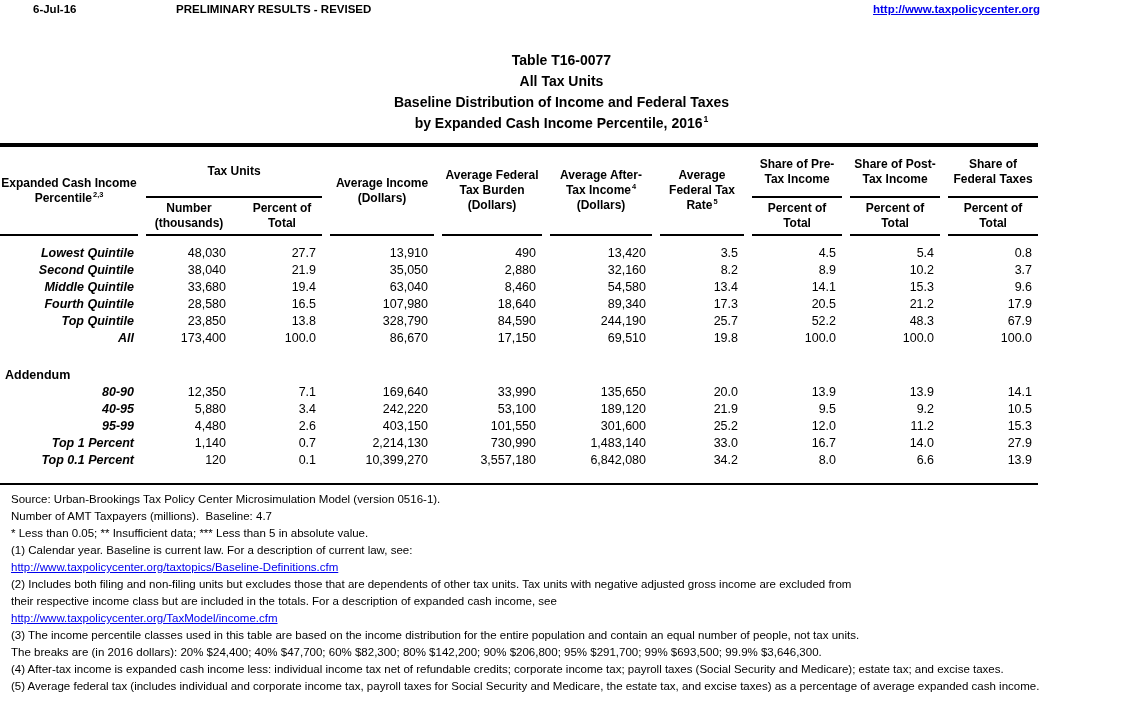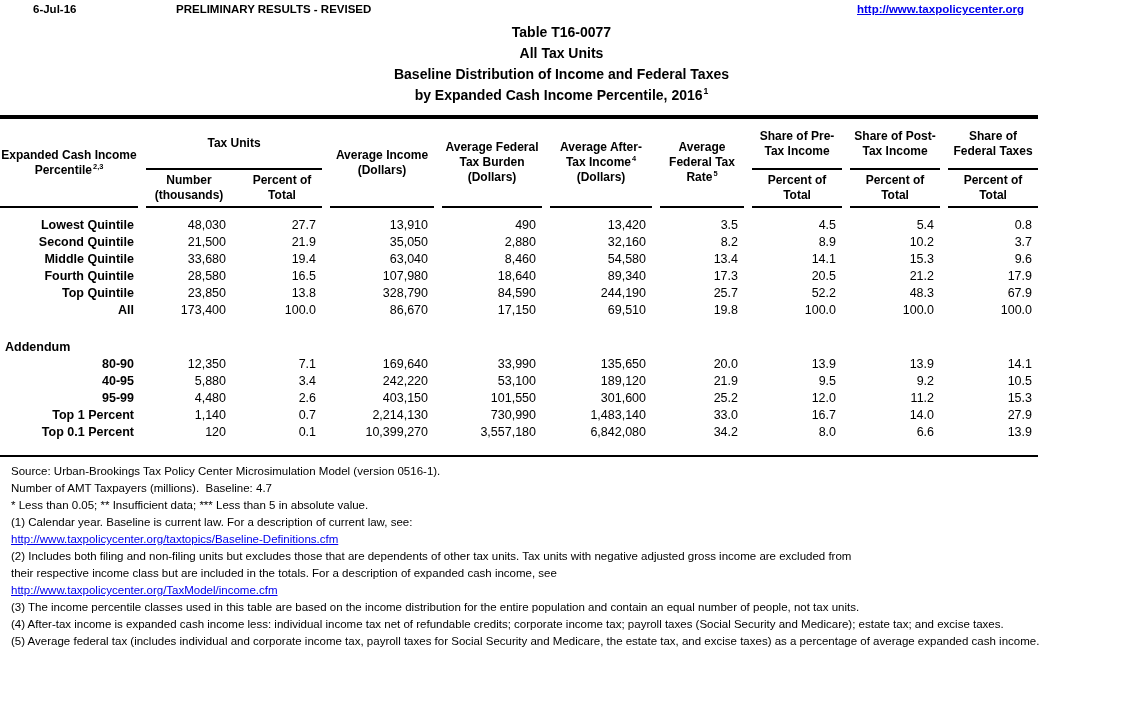--- a/index.html
+++ b/index.html
@@ -7,39 +7,39 @@
   body {
     width:1123px; height:718px; overflow:hidden;
     color:#000; font-family:"Liberation Sans", sans-serif;
   }
   a { color:#0000EE; text-decoration:underline; cursor:pointer; }
 
   
   .topbar { position:relative; height:15px; margin-top:3px; font-size:11.5px; font-weight:bold;margin-left:28px; }
   .topbar .date { position:absolute; left:5px; top:0; }
   .topbar .status { position:absolute; left:148px; top:0; }
-  .topbar .site { position:absolute; right:99px; top:0; font-weight:bold; }
+  .topbar .site { position:absolute; right:83px; top:0; font-weight:bold; }
 
   
-  .titles { margin-top:4px; text-align:center; font-weight:bold; font-size:14px; }
+  .titles { margin-top:32px; text-align:center; font-weight:bold; font-size:14px; }
   .titles div { line-height:21px; }
   sup { font-size:0.62em; vertical-align:super; line-height:0; margin-left:1px; }
 
   
   .tablewrap { margin-top:9px; width:1038px; }
   .dbl { height:1px; border-top:2px solid #000; border-bottom:2px solid #000; width:1038px; }
   table { border-collapse:collapse; table-layout:fixed; width:1038px; }
   th { font-weight:bold; font-size:12px; text-align:center; vertical-align:middle; padding:0; }
   .hl { line-height:15px; white-space:nowrap; }
   .bb { border-bottom:2px solid #000; }
   tr.r1 th { height:50px; }
   tr.r2 th { height:38px; }
   tbody td { font-size:12.5px; line-height:17px; height:17px; padding:0; white-space:nowrap; }
   td.num { text-align:right; padding-right:6px; }
-  td.rowlabel { text-align:right; font-weight:bold; padding-right:4px; }
+  td.rowlabel { text-align:right; font-weight:bold; padding-right:4px;font-style:italic; }
   td.seclabel { text-align:left; font-weight:bold; padding-left:5px; }
   tr.padrow td { height:10px; line-height:10px; }
   tr.blankrow td { height:20px; line-height:20px; }
   tr.endpad td { height:14px; line-height:14px; }
   .botline { border-top:2px solid #000; width:1038px; }
 
   
   .footnotes { margin-top:6px; padding-left:11px; font-size:11.5px; }
   .footnotes .fn { line-height:17px; white-space:pre; display:block; }
 </style>
@@ -177,21 +177,21 @@
           <td></td>
           <td class="num">4.5</td>
           <td></td>
           <td class="num">5.4</td>
           <td></td>
           <td class="num">0.8</td>
         </tr>
         <tr>
           <td class="rowlabel">Second Quintile</td>
           <td></td>
-          <td class="num">21,500</td>
+          <td class="num">38,040</td>
           <td></td>
           <td class="num">21.9</td>
           <td></td>
           <td class="num">35,050</td>
           <td></td>
           <td class="num">2,880</td>
           <td></td>
           <td class="num">32,160</td>
           <td></td>
           <td class="num">8.2</td>
@@ -408,15 +408,16 @@
 <div class="footnotes" id="footnotes">
     <div class="fn">Source: Urban-Brookings Tax Policy Center Microsimulation Model (version 0516-1).</div>
     <div class="fn">Number of AMT Taxpayers (millions).  Baseline: 4.7</div>
     <div class="fn">* Less than 0.05; ** Insufficient data; *** Less than 5 in absolute value.</div>
     <div class="fn">(1) Calendar year. Baseline is current law. For a description of current law, see:</div>
     <a href="#" class="fn">http://www.taxpolicycenter.org/taxtopics/Baseline-Definitions.cfm</a>
     <div class="fn">(2) Includes both filing and non-filing units but excludes those that are dependents of other tax units. Tax units with negative adjusted gross income are excluded from</div>
     <div class="fn">their respective income class but are included in the totals. For a description of expanded cash income, see</div>
     <a href="#" class="fn">http://www.taxpolicycenter.org/TaxModel/income.cfm</a>
     <div class="fn">(3) The income percentile classes used in this table are based on the income distribution for the entire population and contain an equal number of people, not tax units.</div>
+    <div class="fn">The breaks are (in 2016 dollars): 20% $24,400; 40% $47,700; 60% $82,300; 80% $142,200; 90% $206,800; 95% $291,700; 99% $693,500; 99.9% $3,646,300.</div>
     <div class="fn">(4) After-tax income is expanded cash income less: individual income tax net of refundable credits; corporate income tax; payroll taxes (Social Security and Medicare); estate tax; and excise taxes.</div>
     <div class="fn">(5) Average federal tax (includes individual and corporate income tax, payroll taxes for Social Security and Medicare, the estate tax, and excise taxes) as a percentage of average expanded cash income.</div>
   </div>
 
 </body></html>

